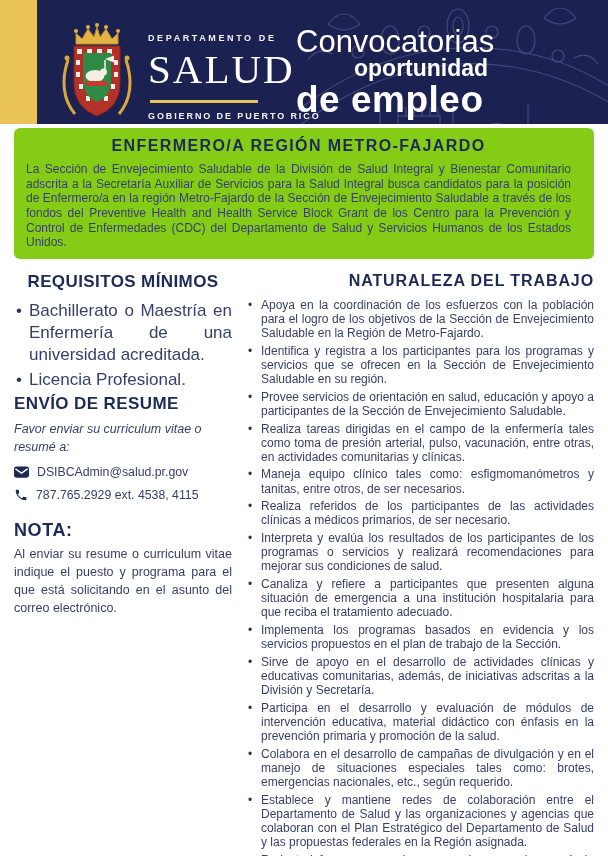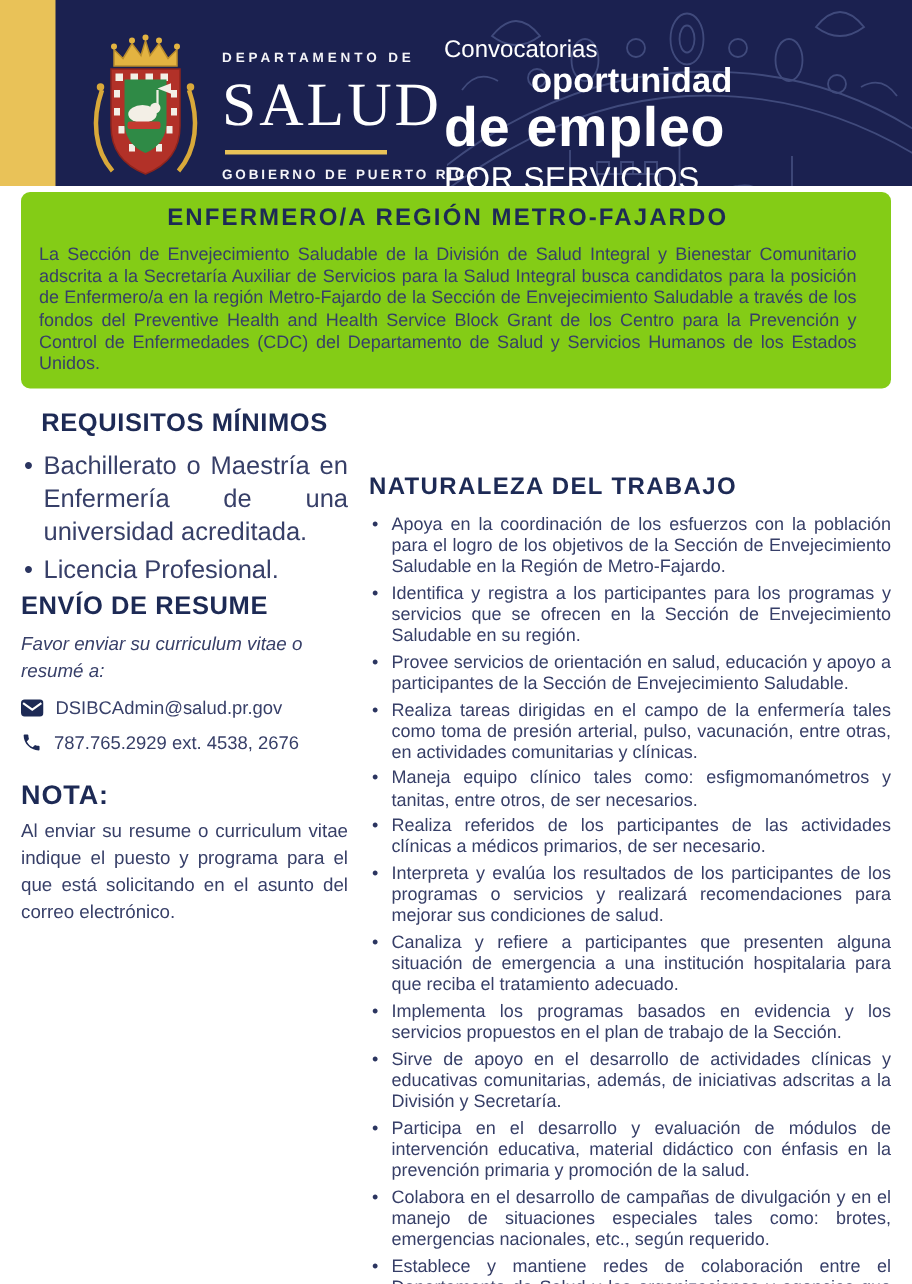--- a/index.html
+++ b/index.html
@@ -14,37 +14,37 @@
 
   .brand { position:absolute; left:60px; top:20px; display:flex; align-items:center; }
   .coat { width:74px; height:114px; }
   .brand-text { margin-left:14px; color:#ffffff; }
   .brand-small { font-size:9px; letter-spacing:2.6px; font-weight:bold; color:#f4f4f8; }
   .brand-big { font-family:"Liberation Serif", serif; font-size:41px; letter-spacing:2px; color:#ffffff; margin-top:2px; font-weight:normal; }
   .brand-rule { width:108px; height:3px; background:#e9c258; margin:7px 0 8px 2px; }
   .brand-gov { font-size:9px; letter-spacing:1.9px; font-weight:bold; color:#f4f4f8; }
 
   .banner { position:absolute; left:296px; top:26px; color:#ffffff; }
-  .banner-l1 { font-size:16px; font-weight:500; line-height:1.0; }
+  .banner-l1 { font-size:31px; font-weight:500; line-height:1.0; }
   .banner-l2 { font-size:23px; font-weight:bold; line-height:1.0; margin:0 0 0 58px; }
   .banner-l3 { font-size:37px; font-weight:bold; line-height:1.0; margin-top:1px; letter-spacing:0.5px; }
   .banner-l4 { font-size:21px; font-weight:500; line-height:1.0; margin-top:6px; letter-spacing:0.4px; }
 
   
   .intro-panel { margin:4px 14px 0 14px; background:#84cc16; border-radius:6px; padding:9px 23px 9px 12px; }
   .doc-title { text-align:center; color:#1d2a55; font-weight:bold; font-size:16px; letter-spacing:1.4px; }
   .intro-text { margin-top:7px; font-size:12px; line-height:1.22; text-align:justify; color:#373f68; }
 
   .columns { display:flex; gap:14px; padding:0 14px; margin-top:13px; }
   .left-col { width:218px; flex:none; }
   .right-col { flex:1; min-width:0; }
 
   h2.sec { color:#1d2a55; font-weight:bold; font-size:17px; letter-spacing:0.4px; }
   .left-col h2.sec { text-align:center; }
-  .right-col h2.sec { text-align:left; font-size:16px; letter-spacing:0.9px;margin-top:44px; }
+  .right-col h2.sec { text-align:right; font-size:16px; letter-spacing:0.9px; }
 
   ul.blist { list-style:none; margin-top:8px; }
   ul.blist li { position:relative; padding-left:15px; text-align:justify; color:#373f68; }
   ul.blist li::before { content:"\2022"; position:absolute; left:2px; top:0; color:#2b3560; }
   ul.req li { font-size:17px; line-height:1.3; margin-bottom:3px; }
   ul.nat li { font-size:12px; line-height:1.18; margin-bottom:3.5px; }
 
   .envio { }
   .envio-intro { margin-top:6px; font-size:12.5px; line-height:1.45; color:#373f68;font-style:italic; }
   .contact-row { display:flex; align-items:center; gap:8px; margin-top:9px; font-size:12.3px; color:#373f68; }
@@ -165,21 +165,21 @@
               </svg>
           </span>
           <span>DSIBCAdmin@salud.pr.gov</span>
         </div>
         <div class="contact-row">
           <span class="cicon">
             <svg width="14" height="14" viewBox="0 0 24 24" fill="#1d2a55">
                 <path d="M6.6 10.8c1.5 2.9 3.8 5.2 6.7 6.7l2.2-2.2c.3-.3.7-.4 1-.3 1.2.4 2.4.6 3.7.6.6 0 1 .4 1 1V20c0 .6-.4 1-1 1C10.8 21 3 13.2 3 3.8c0-.6.4-1 1-1h3.4c.6 0 1 .4 1 1 0 1.3.2 2.5.6 3.7.1.3 0 .7-.3 1l-2.1 2.3z"></path>
               </svg>
           </span>
-          <span>787.765.2929 ext. 4538, 2676</span>
+          <span>787.765.2929 ext. 4538, 4115</span>
         </div>
       </div>
 
       <div class="nota">
         <h2 class="nota-h">NOTA:</h2>
         <p class="nota-text">Al enviar su resume o curriculum vitae indique el puesto y programa para el que está solicitando en el asunto del correo electrónico.</p>
       </div>
     </div>
 
     <div class="right-col">

